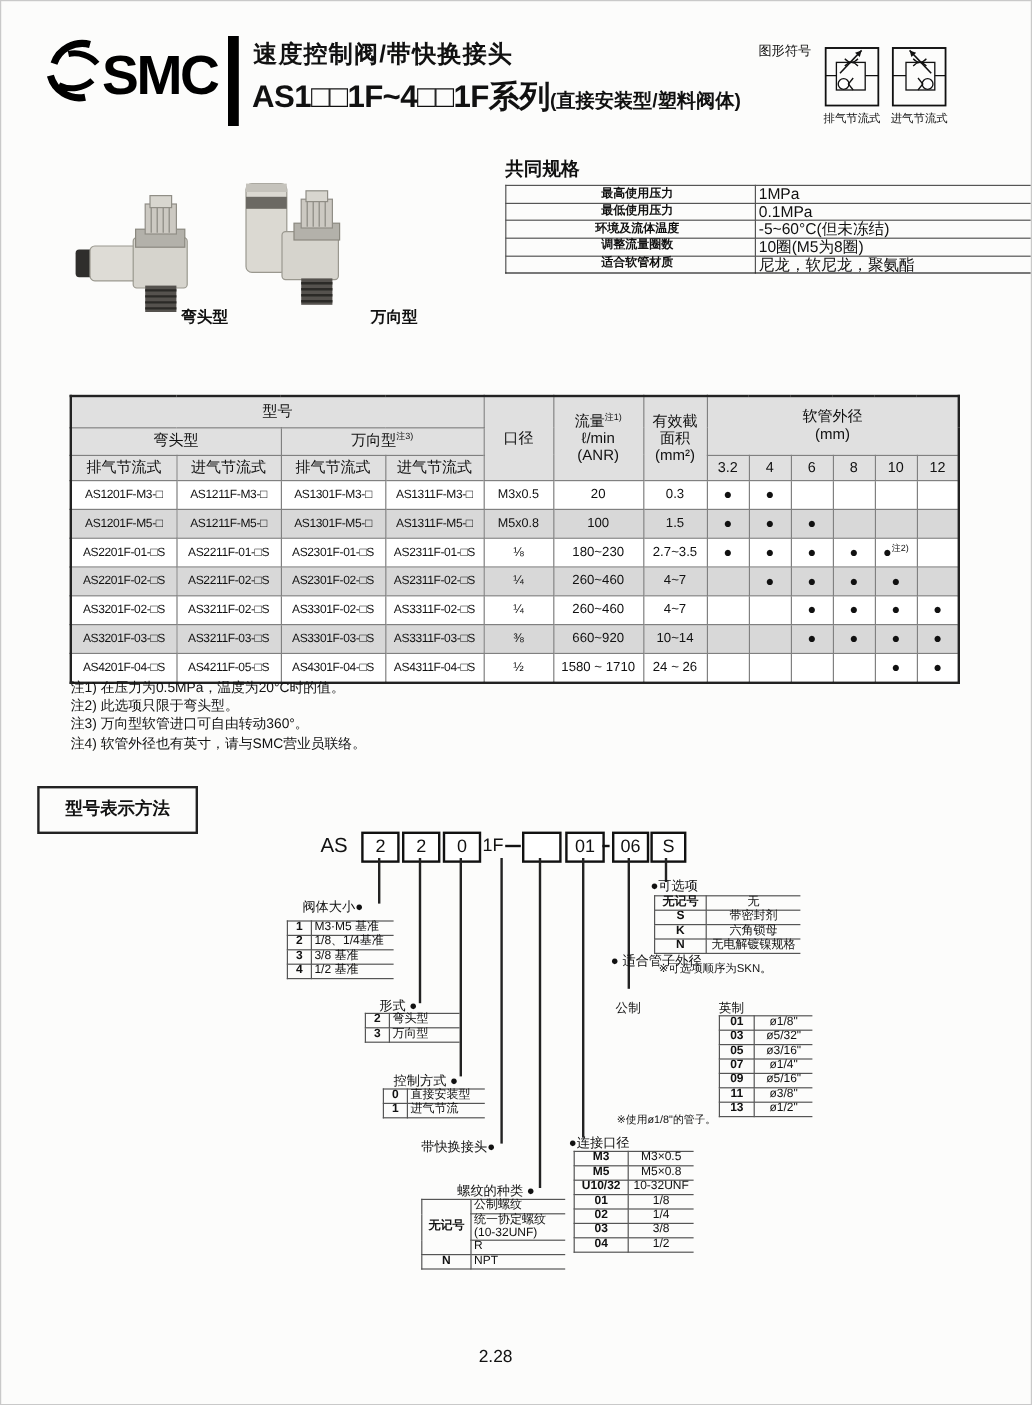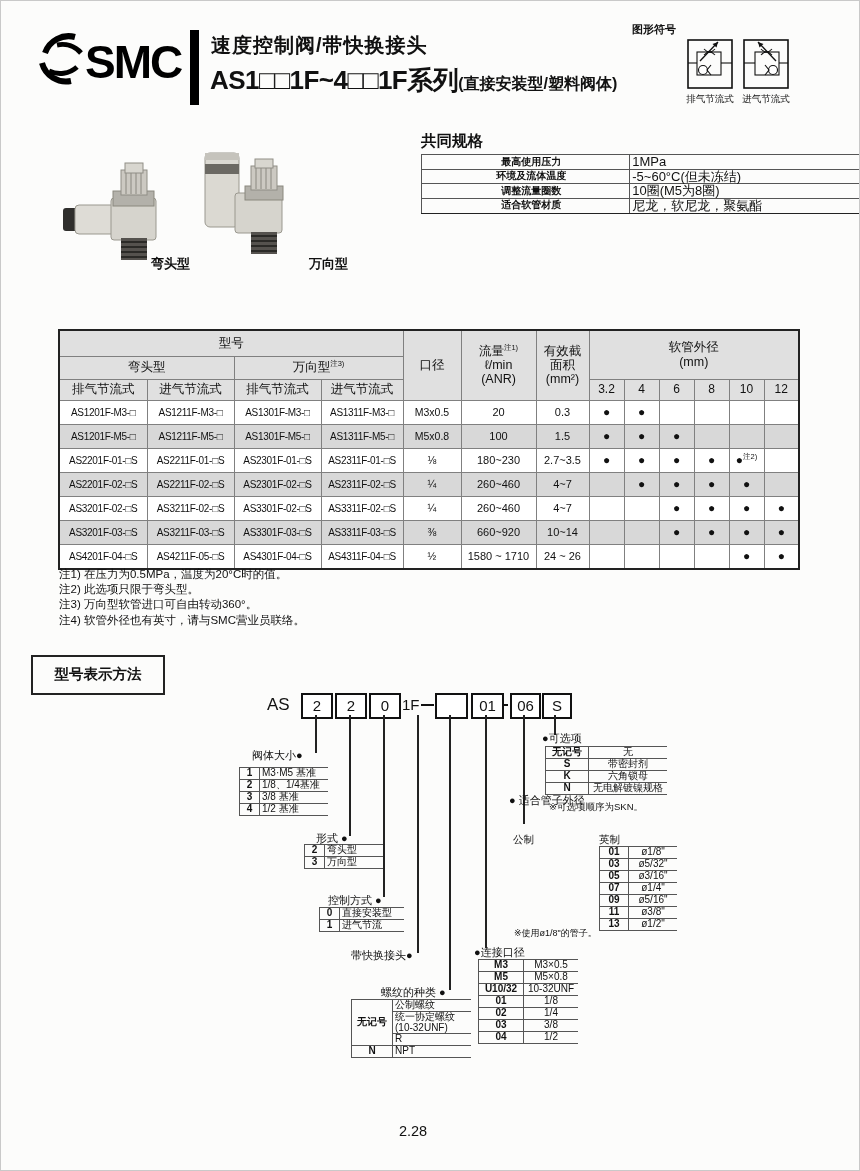--- a/index.html
+++ b/index.html
@@ -7,21 +7,21 @@
         font-family:"Liberation Sans","DejaVu Sans",sans-serif;color:#111;
         border:1px solid #c9c9c9;box-sizing:border-box;overflow:hidden;}
   .abs{position:absolute;}
 
   
   .hdr-bar{position:absolute;left:189px;top:29px;width:9px;height:75px;background:#000;}
   .title1{position:absolute;left:210px;top:31px;font-size:20px;font-weight:bold;letter-spacing:1px;}
   .title2{position:absolute;left:209px;top:62px;white-space:nowrap;}
   .title2 .big{font-size:26px;font-weight:bold;letter-spacing:-0.5px;}
   .title2 .small{font-size:16px;font-weight:bold;}
-  .symtitle{position:absolute;left:631px;top:21px;font-size:11px;font-weight:bold;}
+  .symtitle{position:absolute;left:631px;top:34px;font-size:11px;font-weight:normal;}
   .symlabel{position:absolute;top:92px;width:62px;text-align:center;font-size:9.5px;}
 
   
   .photolabel{position:absolute;top:254px;font-size:13px;font-weight:bold;}
 
   
   .specs-title{position:absolute;left:420px;top:130px;font-size:15.5px;font-weight:bold;}
   table.kv{border-collapse:collapse;position:absolute;}
   table.kv td{border-bottom:1px solid #555;font-size:10px;height:11px;padding:0 2px;line-height:1.05;}
   table.kv tr:first-child td{border-top:1px solid #555;margin-top:40px;}
@@ -162,20 +162,24 @@
   </svg>
   <div class="photolabel" style="left:150px">弯头型</div>
   <div class="photolabel" style="left:308px">万向型</div>
 
   <div class="specs-title">共同规格</div>
   <table class="kv t-spec">
     <tbody>
         <tr>
           <td class="k">最高使用压力</td>
           <td class="v">1MPa</td>
+        </tr>
+        <tr>
+          <td class="k">最低使用压力</td>
+          <td class="v">0.1MPa</td>
         </tr>
         <tr>
           <td class="k">环境及流体温度</td>
           <td class="v">-5~60°C(但未冻结)</td>
         </tr>
         <tr>
           <td class="k">调整流量圈数</td>
           <td class="v">10圈(M5为8圈)</td>
         </tr>
         <tr>

